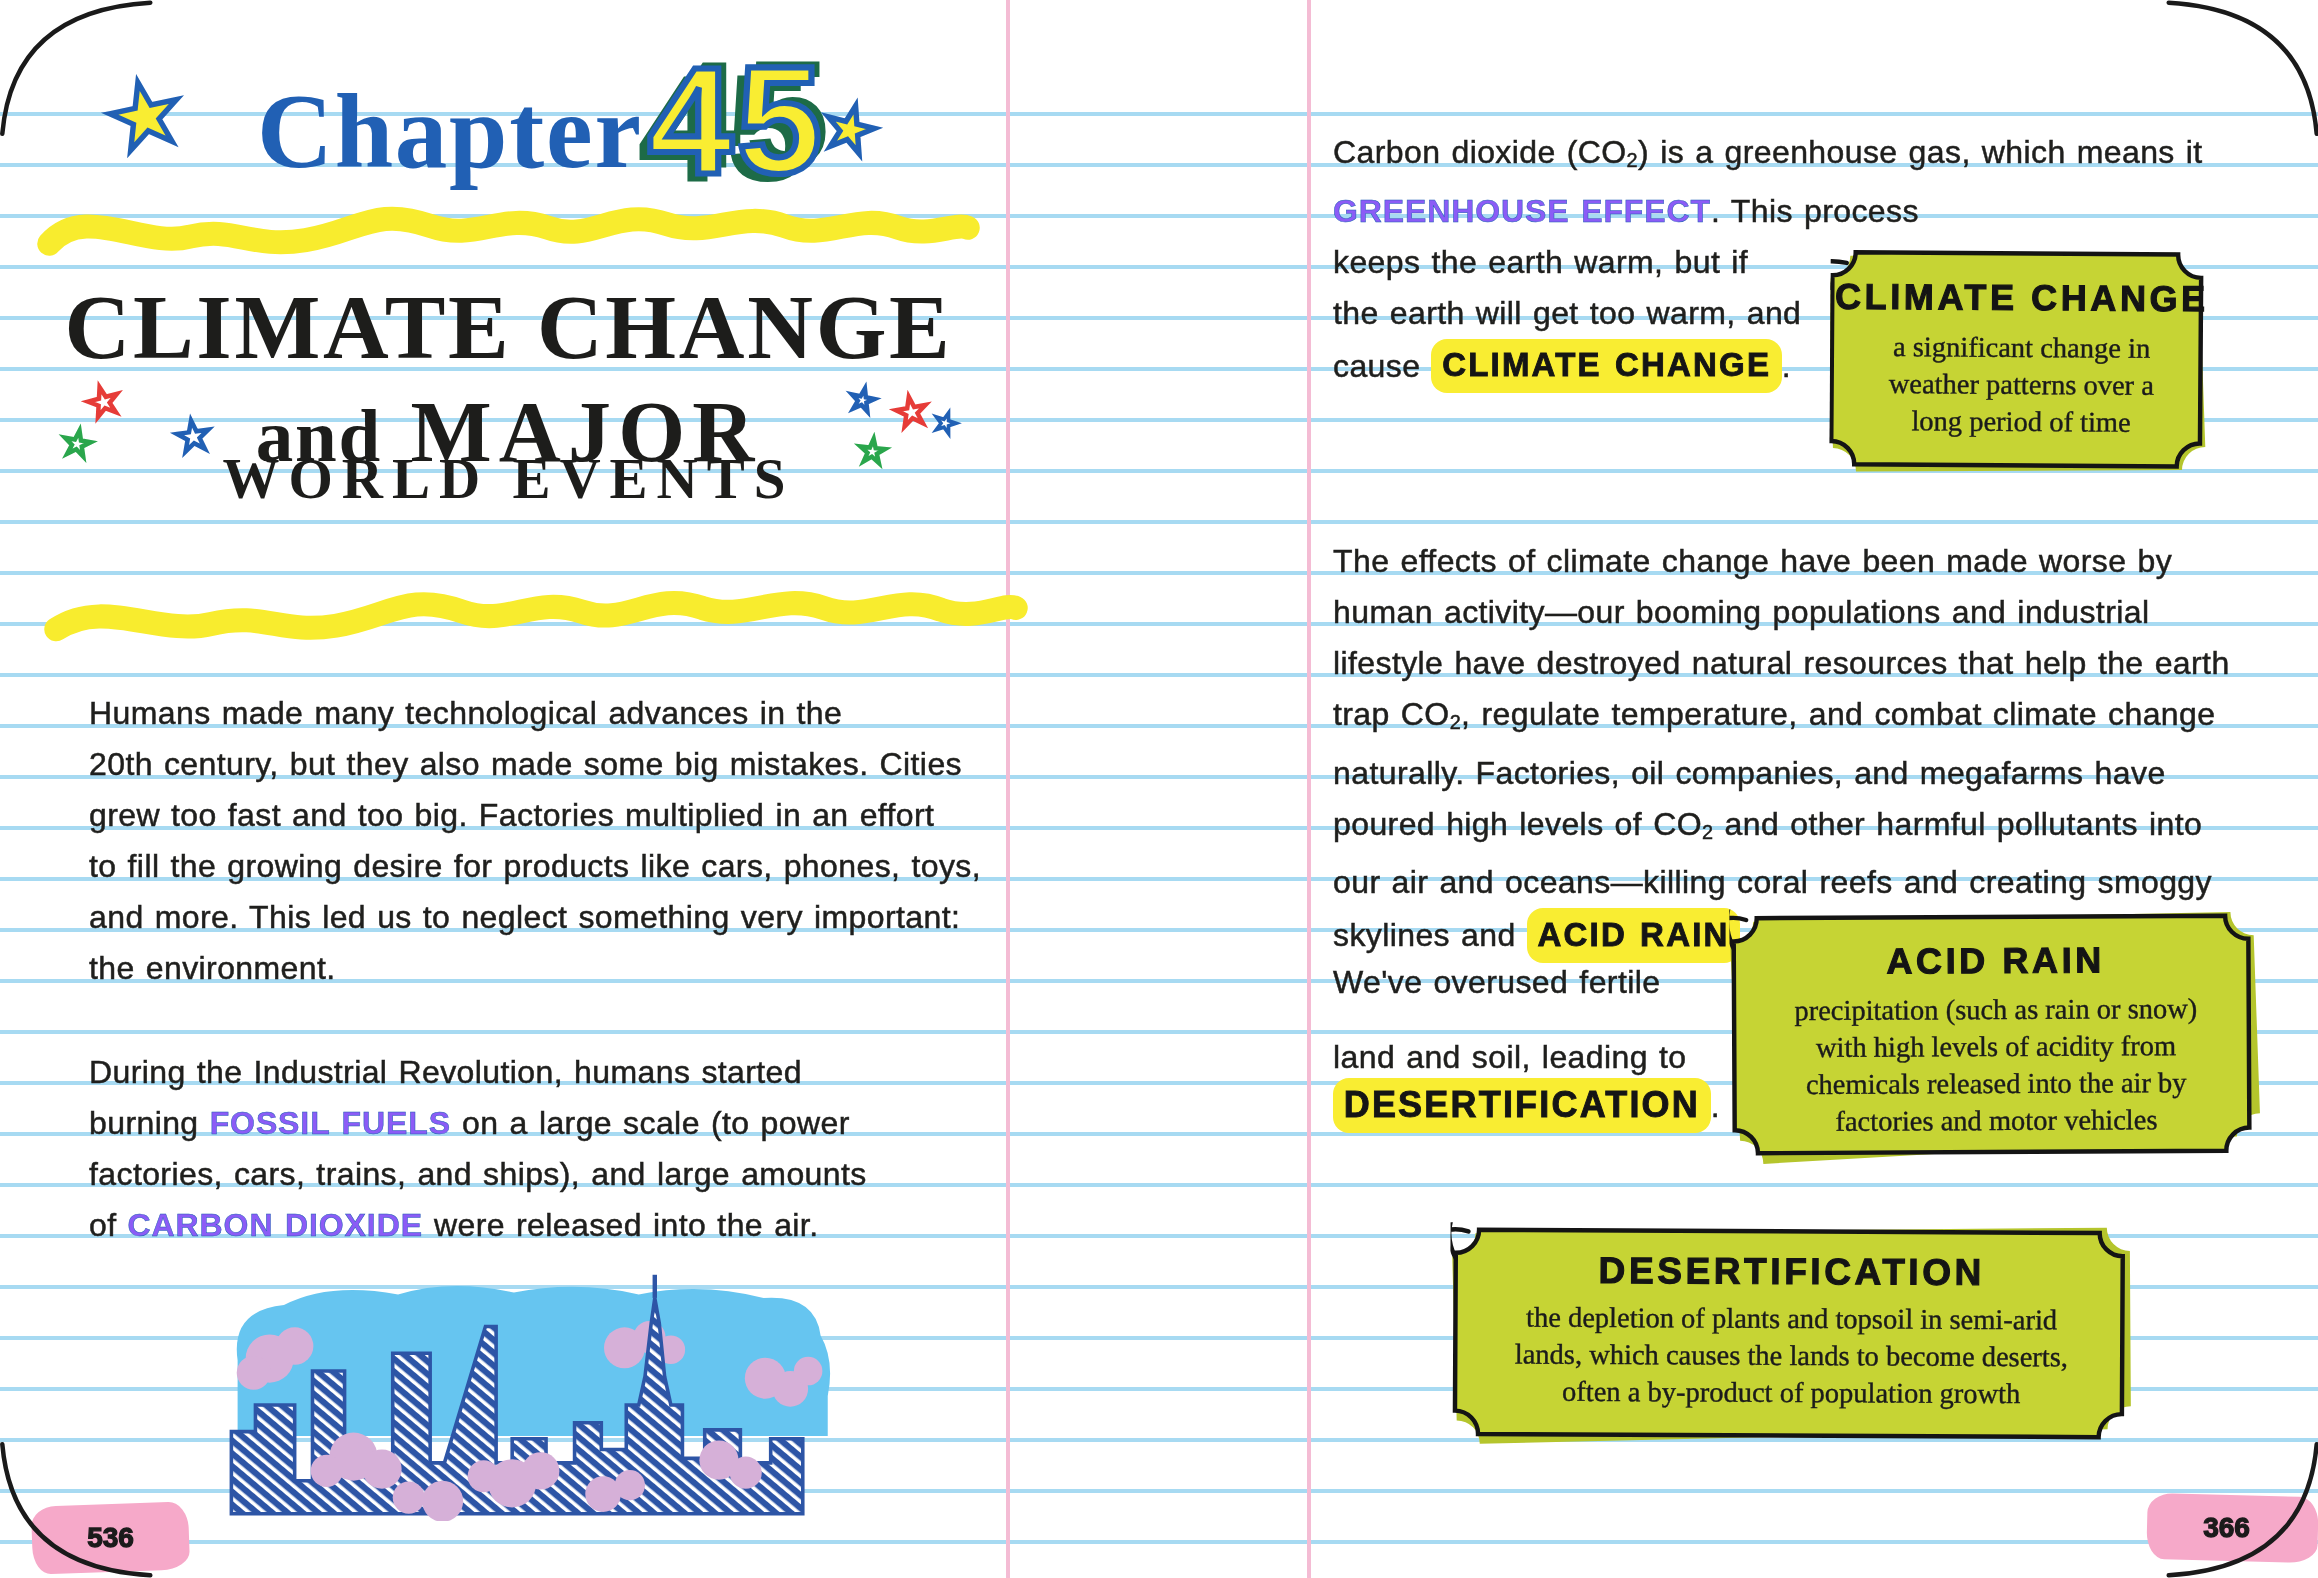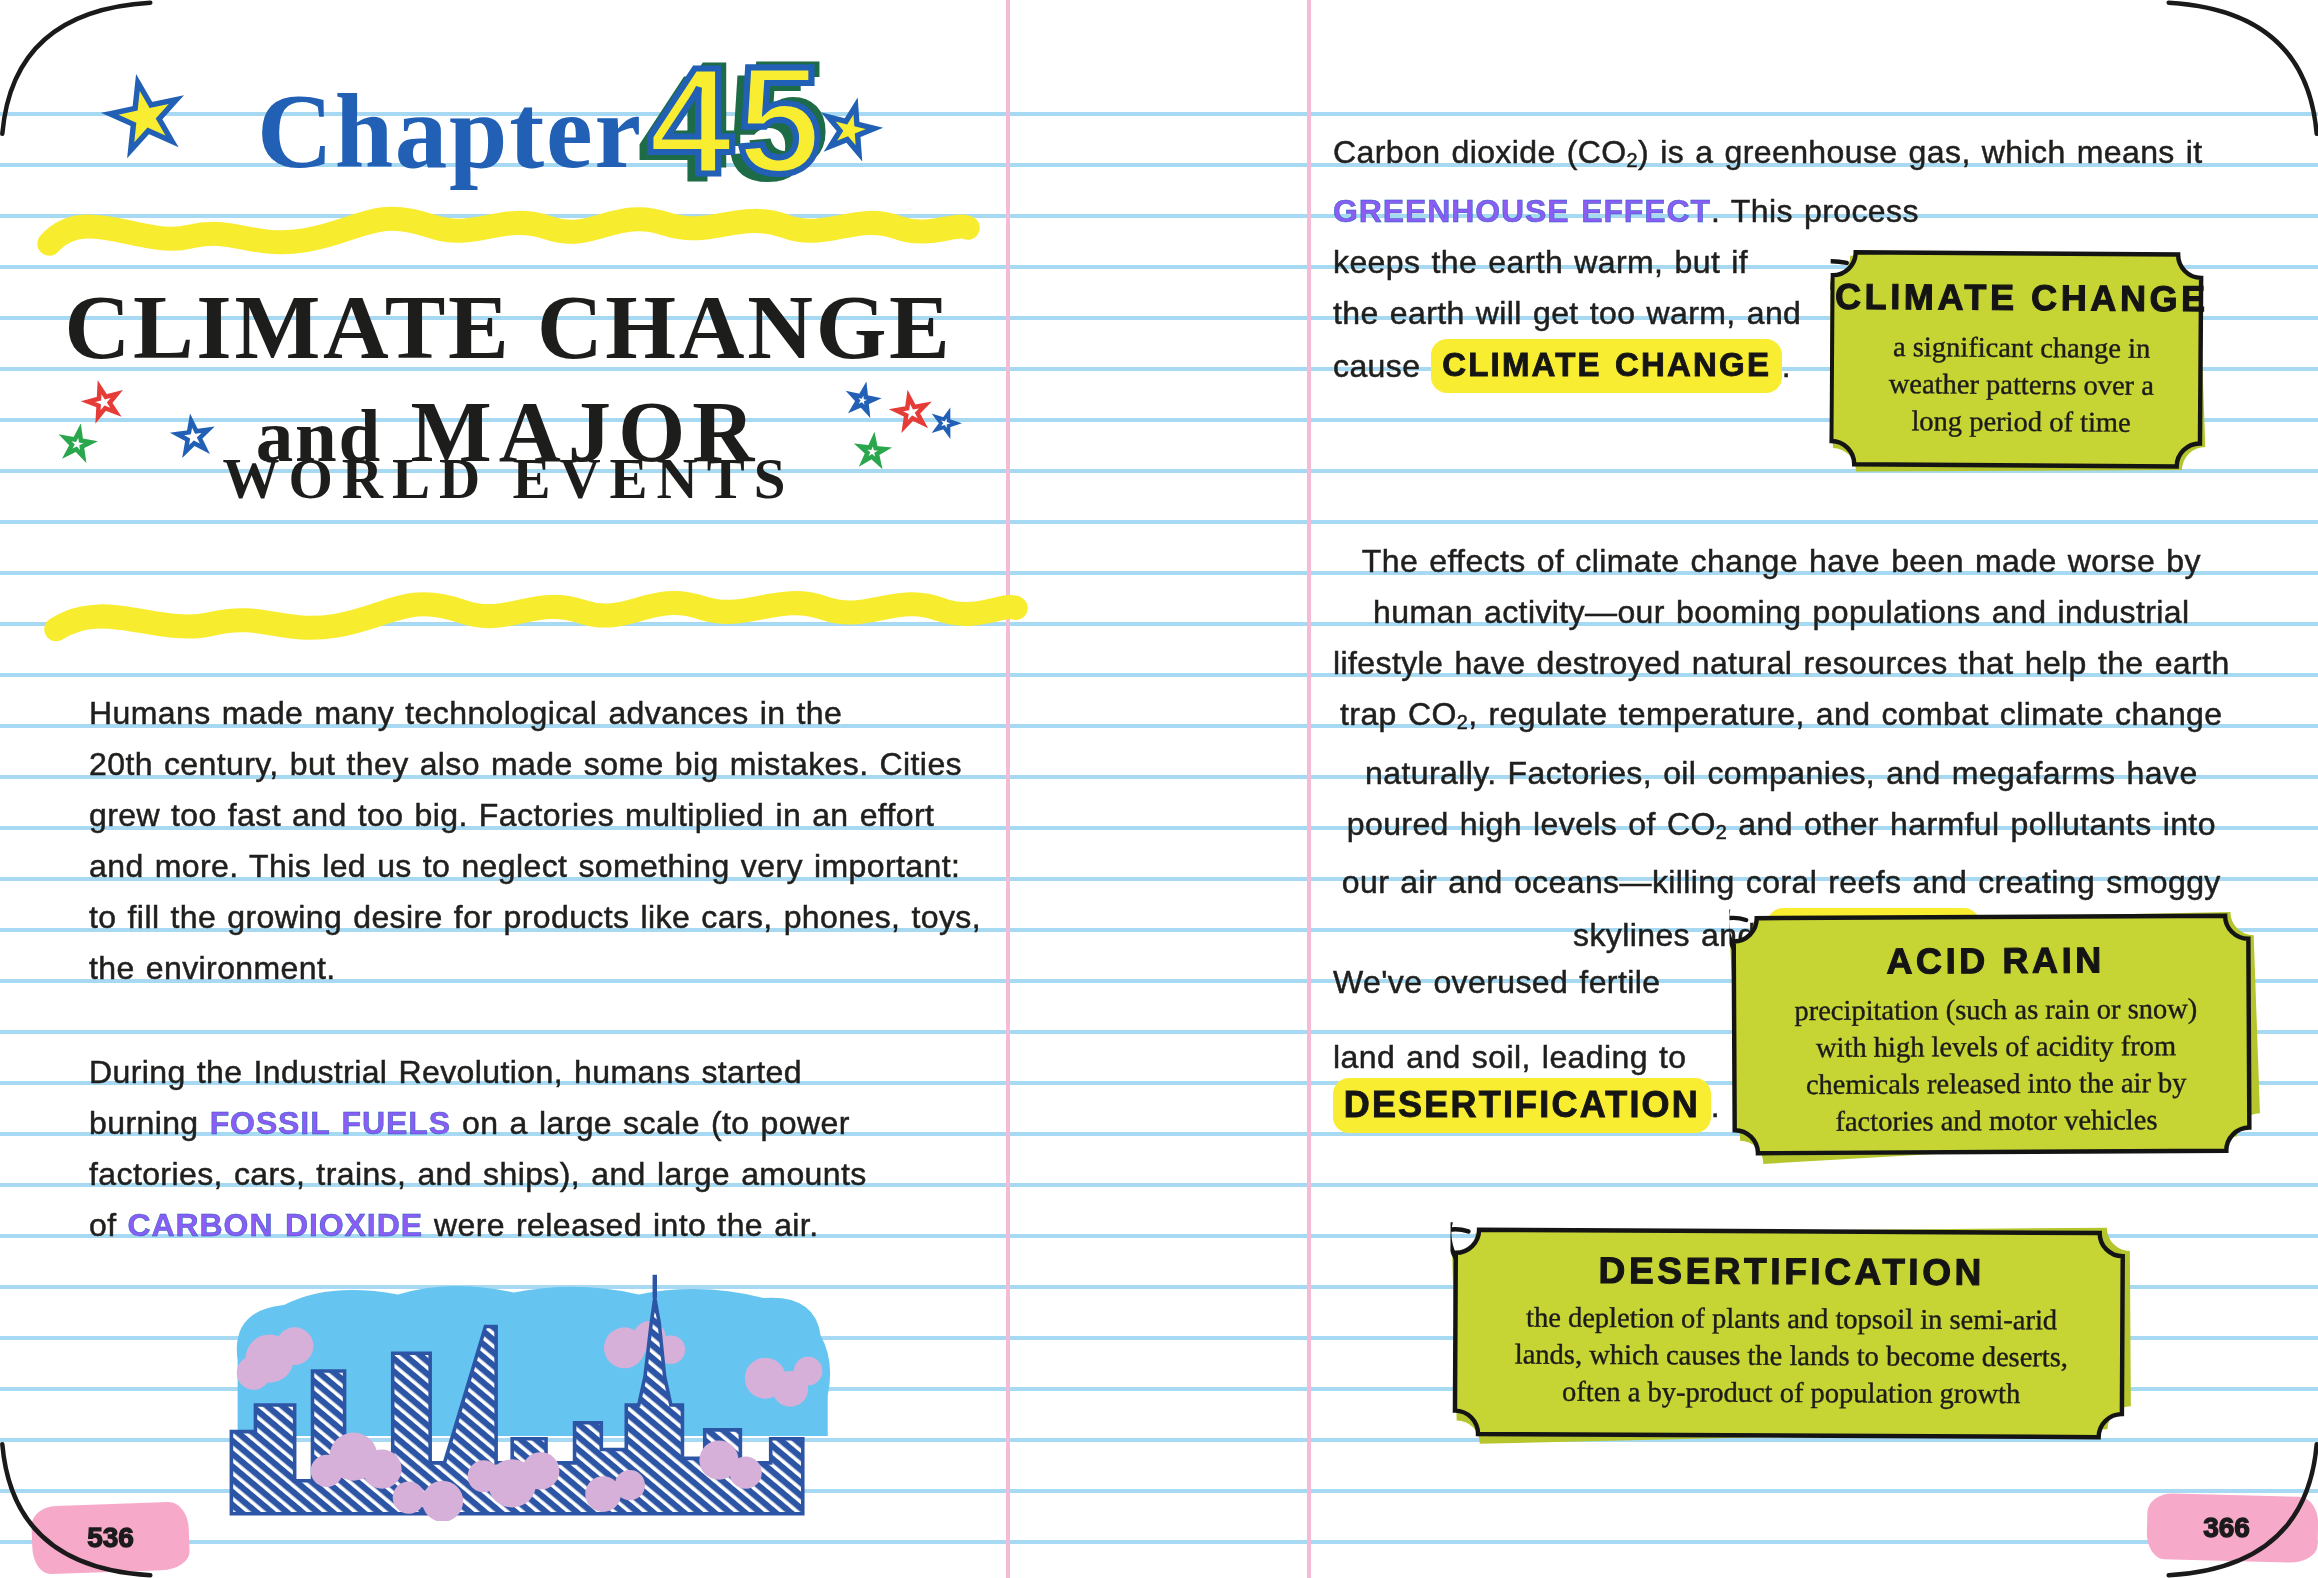--- a/index.html
+++ b/index.html
@@ -76,22 +76,22 @@
       <div class="abs star-o" style="left:933px;top:410px;font-size:27px;-webkit-text-stroke:3.6px #2160b4;transform:rotate(18deg);">★</div>
 
       <svg class="abs" style="left:41px;top:567px;" width="990" height="89" viewBox="0 0 1110 100">
         <path d="M16,70 C70,34 130,78 190,64 C250,50 268,76 330,66 C390,56 410,28 472,50 C524,68 552,32 606,50 C658,68 684,26 742,46 C792,62 826,28 878,46 C928,64 960,28 1010,48 C1050,62 1080,40 1094,46" fill="none" stroke="#f8ec2e" stroke-width="27" stroke-linecap="round"></path>
       </svg>
 
       <div class="abs" style="left:89px;top:688px;">
         <div class="line">Humans made many technological advances in the</div>
         <div class="line">20th century, but they also made some big mistakes. Cities</div>
         <div class="line">grew too fast and too big. Factories multiplied in an effort</div>
+        <div class="line">to fill the growing desire for products like cars, phones, toys,</div>
         <div class="line">and more. This led us to neglect something very important:</div>
-        <div class="line">to fill the growing desire for products like cars, phones, toys,</div>
         <div class="line">the environment.</div>
       </div>
 
       <div class="abs" style="left:89px;top:1047px;">
         <div class="line">During the Industrial Revolution, humans started</div>
         <div class="line"><span>burning </span><span class="blue">FOSSIL FUELS</span><span> on a large scale (to power</span></div>
         <div class="line">factories, cars, trains, and ships), and large amounts</div>
         <div class="line"><span>of </span><span class="blue">CARBON DIOXIDE</span><span> were released into the air.</span></div>
       </div>
 
@@ -151,21 +151,21 @@
         <div class="boxtext" style="top:28.5px;">
           <div class="boxtitle">CLIMATE CHANGE</div>
           <div style="margin-top:10.7px;">
             <div class="boxline">a significant change in</div>
             <div class="boxline">weather patterns over a</div>
             <div class="boxline">long period of time</div>
           </div>
         </div>
       </div>
 
-      <div class="abs" style="left:1333px;top:536px;text-align:center;">
+      <div class="abs" style="left:1333px;top:536px;">
         <div class="line">The effects of climate change have been made worse by</div>
         <div class="line">human activity—our booming populations and industrial</div>
         <div class="line">lifestyle have destroyed natural resources that help the earth</div>
         <div class="line"><span>trap CO</span><sub class="co2">2</sub><span>, regulate temperature, and combat climate change</span></div>
         <div class="line">naturally. Factories, oil companies, and megafarms have</div>
         <div class="line"><span>poured high levels of CO</span><sub class="co2">2</sub><span> and other harmful pollutants into</span></div>
         <div class="line">our air and oceans—killing coral reefs and creating smoggy</div>
         <div class="line"><span>skylines and </span><span class="hl">ACID RAIN</span><span>.</span></div>
       </div>
 

